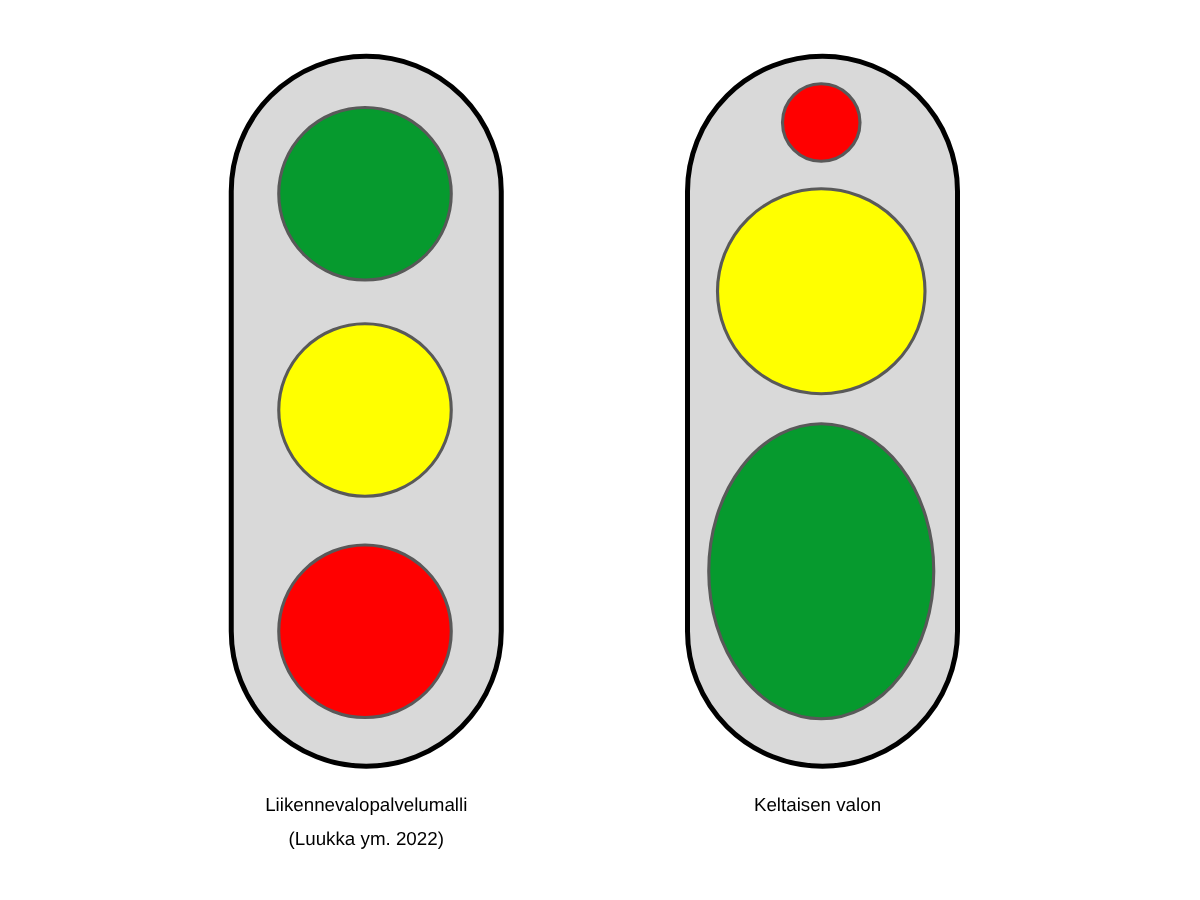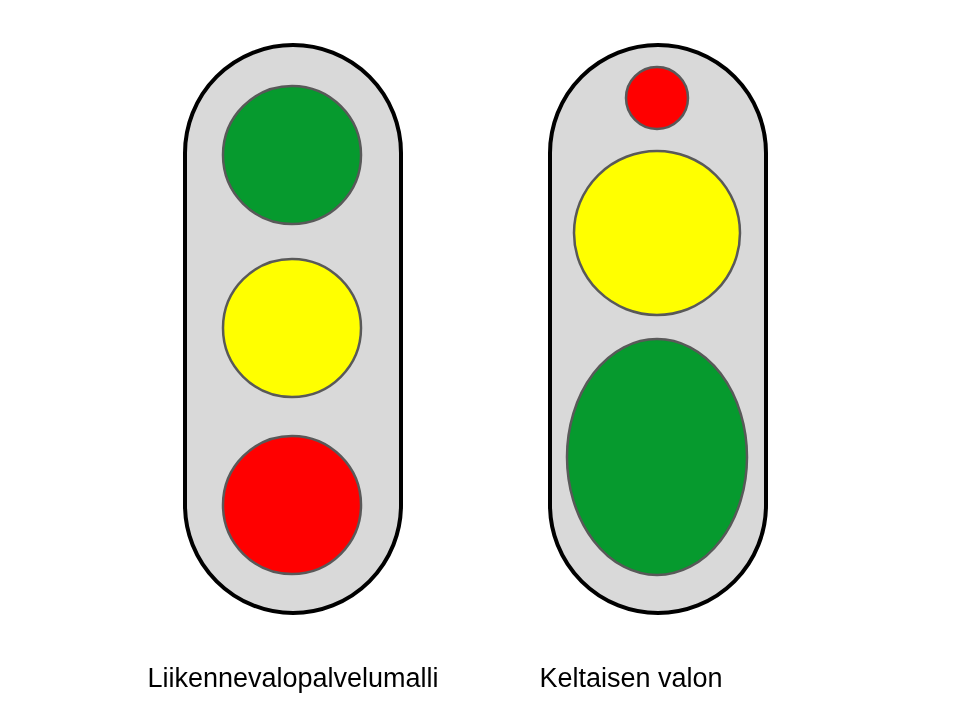--- a/index.html
+++ b/index.html
@@ -1,18 +1,18 @@
 <!DOCTYPE html>
 <html><head>
   <meta charset="utf-8">
   <style>
     html, body { margin: 0; padding: 0; background: #ffffff; }
     body { width: 960px; height: 720px; position: relative; overflow: hidden; font-family: "Liberation Sans", sans-serif; }
     svg.diagram { position: absolute; left: 0; top: 0; }
-    .caption { position: absolute; text-align: center; font-size: 27px; line-height: 27px; color: #000; width: 360px; margin-top: 34px; }
+    .caption { position: absolute; text-align: center; font-size: 15px; line-height: 27px; color: #000; width: 360px; }
     .caption span { display: block; }
   </style>
 </head>
 <body>
 
 <svg class="diagram" width="960" height="720" viewBox="0 0 960 720">
 
   <g>
     <rect x="185" y="45" width="216" height="568" rx="108" ry="108" fill="#d9d9d9" stroke="#000" stroke-width="4"></rect>
     <circle cx="292" cy="155" r="69" fill="#069a2e" stroke="#595959" stroke-width="2.5"></circle>
@@ -23,17 +23,18 @@
   <g>
     <rect x="550" y="45" width="216" height="568" rx="108" ry="108" fill="#d9d9d9" stroke="#000" stroke-width="4"></rect>
     <circle cx="657" cy="98" r="31" fill="#ff0000" stroke="#595959" stroke-width="2.5"></circle>
     <ellipse cx="657" cy="233" rx="83" ry="82" fill="#ffff00" stroke="#595959" stroke-width="2.5"></ellipse>
     <ellipse cx="657" cy="457" rx="90" ry="118" fill="#069a2e" stroke="#595959" stroke-width="2.5"></ellipse>
   </g>
 </svg>
 
 <div class="caption" style="left:113px; top:631px;">
   <span>Liikennevalopalvelumalli</span>
+  <span>(Luukka ym. 2022)</span>
 </div>
 
-<div class="caption" style="left:451px; top:631px;">
+<div class="caption" style="left:474px; top:631px;">
   <span>Keltaisen valon</span>
 </div>
 
 </body></html>

